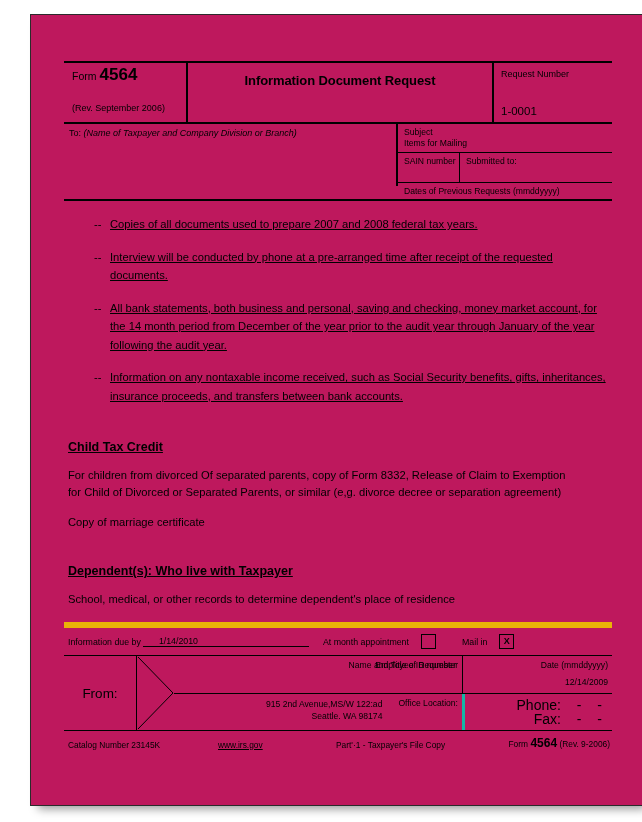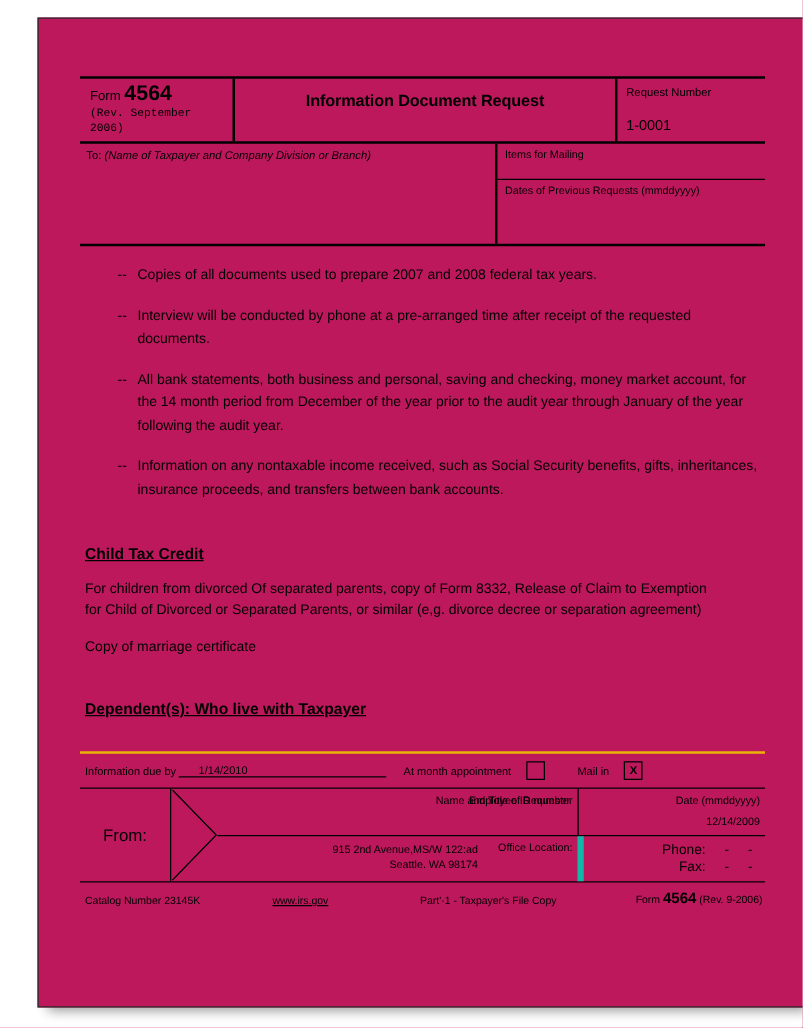--- a/index.html
+++ b/index.html
@@ -55,22 +55,21 @@
   }
   .mast-form-line .form-word { font-size: 10.5px; }
   .mast-form-line .form-num {
     font-size: 17px;
     font-weight: bold;
     letter-spacing: .1px;
   }
   .mast-rev {
     font-size: 9px;
     line-height: 12px;
-    margin-top: 1px;
-    font-family: Liberation Mono, monospace;
+    margin-top: 19px;
   }
   .mast-center {
     flex: 1;
     text-align: center;
     padding: 5px 4px 5px 4px;
     box-sizing: border-box;
     border-right: 2px solid #000;
   }
   .mast-dept {
     font-size: 7.6px;
@@ -83,34 +82,34 @@
     line-height: 22px;
     margin-top: 2px;
     letter-spacing: -.1px;
   }
   .mast-right {
     width: 118px;
     padding: 5px 4px 4px 7px;
     box-sizing: border-box;
   }
   .mast-reqlabel { font-size: 9px; line-height: 12px; }
-  .mast-reqval { font-size: 11.5px; line-height: 14px; margin-top: 14px; }
+  .mast-reqval { font-size: 11.5px; line-height: 14px; margin-top: 24px; }
 
   
   .toblock {
     display: flex;
     border-bottom: 2px solid #000;
   }
   .to-left {
     width: 334px;
     box-sizing: border-box;
     border-right: 2px solid #000;
     padding: 3px 6px 4px 5px;
     position: relative;
-    height: 80px;
+    height: 62px;
   }
   .to-label {
     font-size: 9px;
     line-height: 12px;
   }
   .to-label i { font-style: italic; }
   .to-return {
     position: absolute;
     left: 10px;
     bottom: 16px;
@@ -174,41 +173,41 @@
     display: flex;
     font-size: 11.2px;
     line-height: 18.5px;
     margin-bottom: 14px;
     padding-left: 26px;
   }
   .bullet .dash {
     width: 16px;
     flex: none;
   }
-  .bullet .btext { flex: 1; }
+  .bullet .btext { flex: 1; text-decoration: underline; }
 
   .sec-head {
     font-size: 12.5px;
     font-weight: bold;
     text-decoration: underline;
     margin: 20px 0 12px 0;
     display: inline-block;
   }
   .sec-head-wrap { line-height: 16px; }
   .para {
     font-size: 11.2px;
     line-height: 17px;
     margin-bottom: 13px;
     max-width: 510px;
   }
   .para.tight { margin-bottom: 12px; }
 
   
   .dueby-row {
-    border-top: 2px solid #eab308;
+    border-top: 6px solid #eab308;
     margin-top: 14px;
     padding: 6px 0 6px 4px;
     display: flex;
     align-items: center;
     font-size: 8.8px;
     white-space: nowrap;
   }
   .due-label { }
   .due-value {
     display: inline-block;
@@ -311,24 +310,24 @@
   .off-addr {
     position: absolute;
     left: 92px;
     top: 4px;
     font-size: 8.6px;
     line-height: 12px;
   }
   .from-phonecell {
     width: 150px;
     flex: none;
-    border-left: 5px solid #14b8a6;
+    border-left: 3px solid #14b8a6;
     padding: 4px 4px 0 6px;
     box-sizing: border-box;
-    font-size: 11px;
+    font-size: 14px;
     line-height: 14px;
   }
   .pf-dash { letter-spacing: 6px; margin-left: 12px; }
 
   
   .footer {
     display: flex;
     align-items: flex-end;
     padding: 5px 2px 0 4px;
     font-size: 8.4px;
@@ -365,21 +364,30 @@
 
     <div class="toblock">
       <div class="to-left">
         <div class="to-label">
           <span>To:</span>
           <i>(Name of Taxpayer and Company Division or Branch)</i>
         </div>
       </div>
       <div class="to-right">
         <div class="subj-cell">
+          <div class="subj-label">Subject</div>
           <div class="subj-val">Items for Mailing</div>
+        </div>
+        <div class="sain-row">
+          <div class="sain-cell">
+            <span>SAIN number</span>
+          </div>
+          <div class="submitted-cell">
+            <span>Submitted to:</span>
+          </div>
         </div>
         <div class="dates-cell">
           <span>Dates of Previous Requests (mmddyyyy)</span>
         </div>
       </div>
     </div>
 
 
     <div class="body-area">
 
@@ -402,20 +410,21 @@
 
       <div class="sec-head-wrap">
         <span class="sec-head">Child Tax Credit</span>
       </div>
       <div class="para">For children from divorced Of separated parents, copy of Form 8332, Release of Claim to Exemption for Child of Divorced or Separated Parents, or similar (e,g. divorce decree or separation agreement)</div>
       <div class="para tight">Copy of marriage certificate</div>
 
       <div class="sec-head-wrap">
         <span class="sec-head">Dependent(s): Who live with Taxpayer</span>
       </div>
+      <div class="para">School, medical, or other records to determine dependent's place of residence</div>
     </div>
 
     <div class="dueby-row">
       <span class="due-label">Information due by</span>
       <span class="due-value">1/14/2010</span>
       <span class="due-appt">At month appointment</span>
       <span class="chkbox"></span>
       <span class="due-mail">Mail in</span>
       <span class="chkbox">X</span>
     </div>

